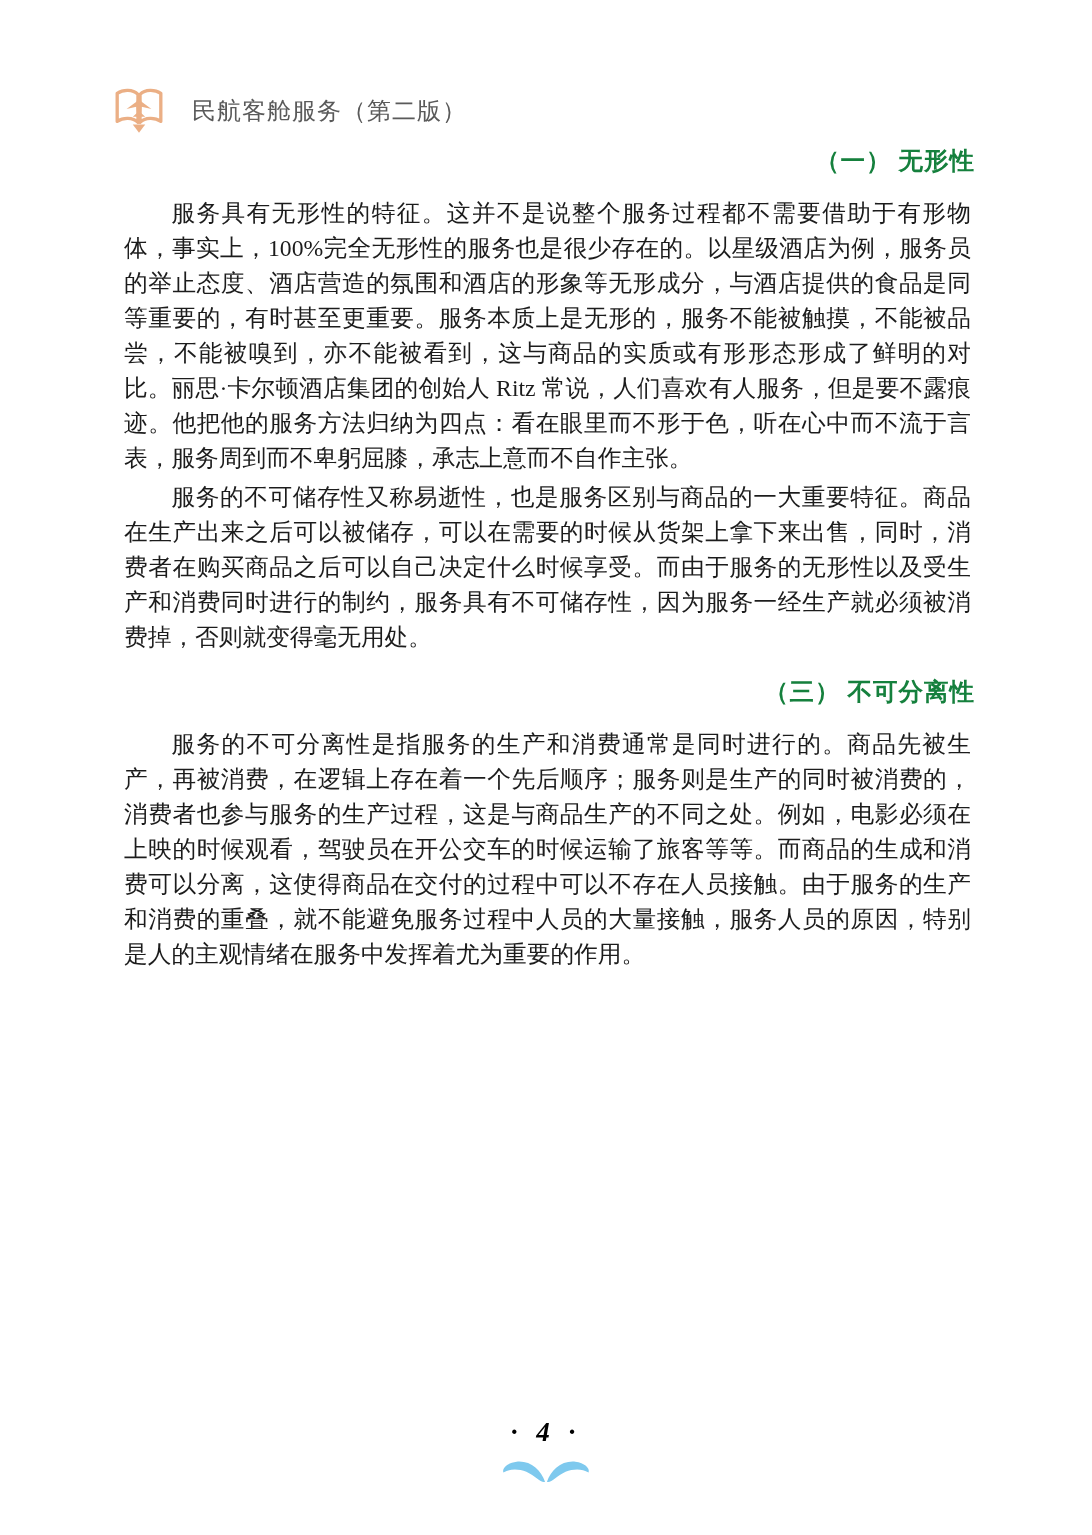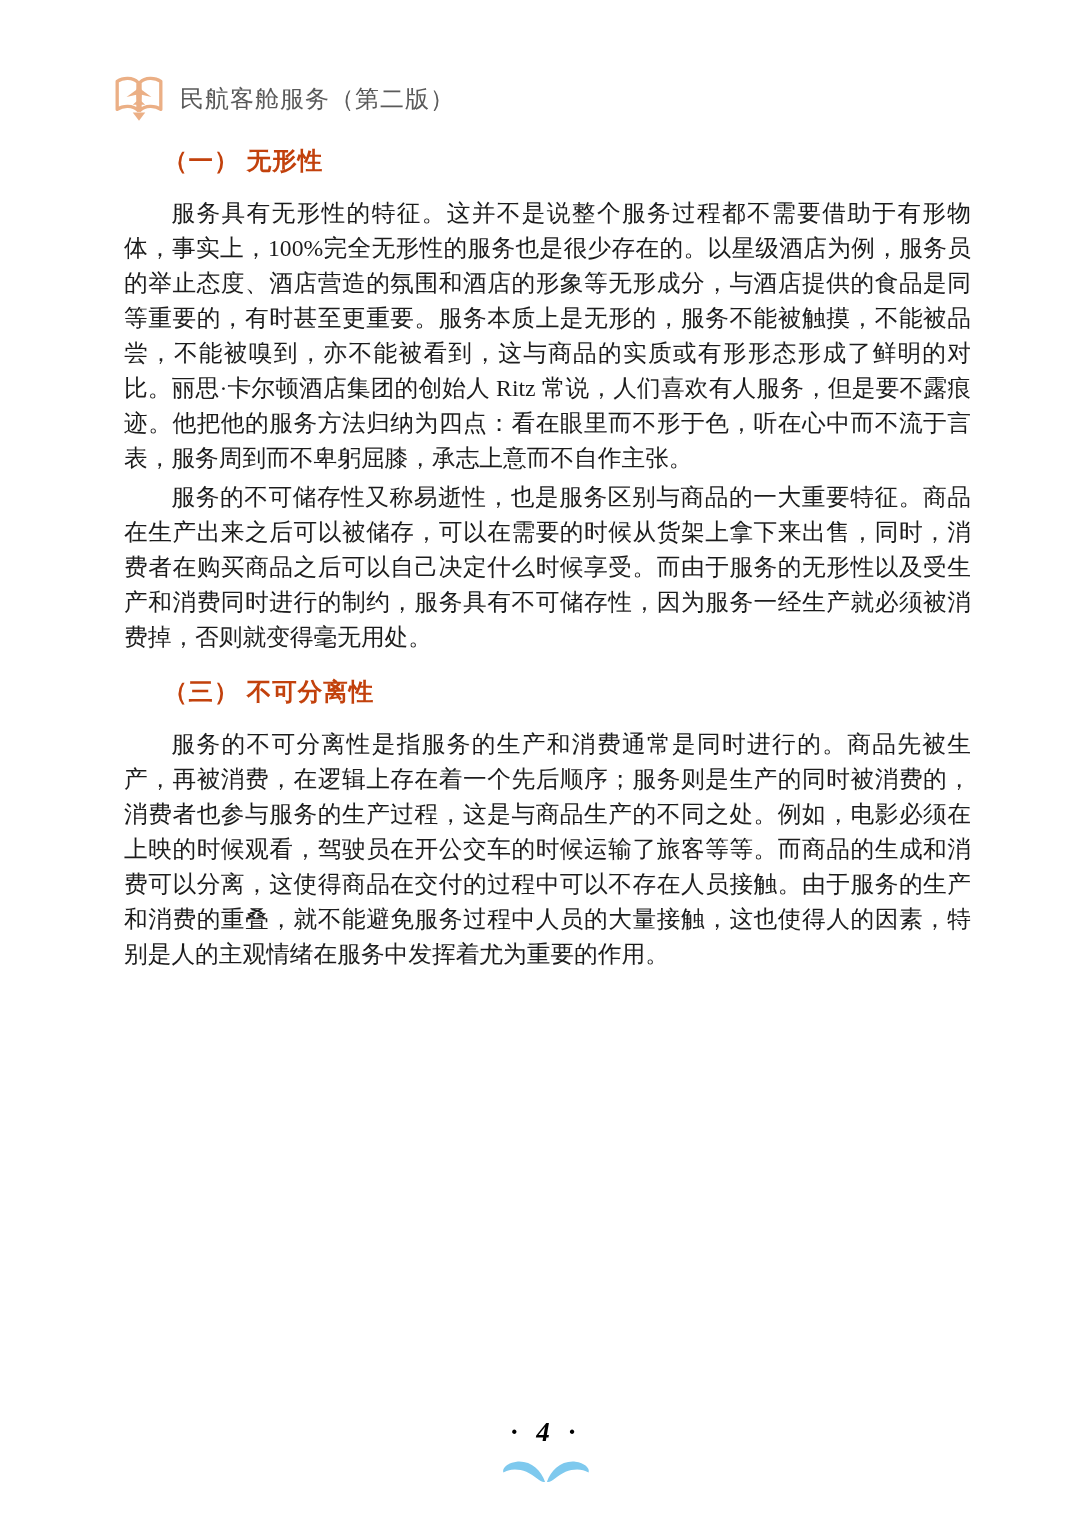--- a/index.html
+++ b/index.html
@@ -8,48 +8,49 @@
     width:1092px;
     height:1535px;
     background:#ffffff;
     overflow:hidden;
     font-family:"Liberation Serif","DejaVu Serif",serif;
     color:#1c1c1c;
   }
   
   .page-header{
     position:absolute;
-    top:72px;
+    top:84px;
     left:112px;
     display:flex;
     align-items:center;
-    gap:14px;
+    gap:26px;
   }
   .logo{width:54px;height:54px;display:block;}
   .header-title{
     font-family:"Liberation Sans","DejaVu Sans",sans-serif;
     font-size:24px;
     color:#5a5a5a;
     letter-spacing:1px;
   }
   
   .page-main{
     position:absolute;
     top:124px;
     left:120px;
     width:855px;
   }
   .section-heading{
     font-size:24.5px;
     font-weight:700;
-    color:#c2410c;
+    color:#15803d;
     line-height:30px;
     margin:22px 0 20px;
     text-indent:43px;
     letter-spacing:1px;
+    text-align:right;
   }
   .para{
     margin:4px;
     font-size:23.7px;
     line-height:35px;
     text-align:justify;
     text-justify:inter-ideograph;
     text-indent:2em;
     color:#1c1c1c;
   }
@@ -91,21 +92,21 @@
   </div>
 
   <div class="page-main">
 
     <h2 class="section-heading">（一） 无形性</h2>
     <p class="para">服务具有无形性的特征。这并不是说整个服务过程都不需要借助于有形物体，事实上，100%完全无形性的服务也是很少存在的。以星级酒店为例，服务员的举止态度、酒店营造的氛围和酒店的形象等无形成分，与酒店提供的食品是同等重要的，有时甚至更重要。服务本质上是无形的，服务不能被触摸，不能被品尝，不能被嗅到，亦不能被看到，这与商品的实质或有形形态形成了鲜明的对比。丽思·卡尔顿酒店集团的创始人 Ritz 常说，人们喜欢有人服务，但是要不露痕迹。他把他的服务方法归纳为四点：看在眼里而不形于色，听在心中而不流于言表，服务周到而不卑躬屈膝，承志上意而不自作主张。</p>
 
     <p class="para">服务的不可储存性又称易逝性，也是服务区别与商品的一大重要特征。商品在生产出来之后可以被储存，可以在需要的时候从货架上拿下来出售，同时，消费者在购买商品之后可以自己决定什么时候享受。而由于服务的无形性以及受生产和消费同时进行的制约，服务具有不可储存性，因为服务一经生产就必须被消费掉，否则就变得毫无用处。</p>
 
     <h2 class="section-heading">（三） 不可分离性</h2>
-    <p class="para">服务的不可分离性是指服务的生产和消费通常是同时进行的。商品先被生产，再被消费，在逻辑上存在着一个先后顺序；服务则是生产的同时被消费的，消费者也参与服务的生产过程，这是与商品生产的不同之处。例如，电影必须在上映的时候观看，驾驶员在开公交车的时候运输了旅客等等。而商品的生成和消费可以分离，这使得商品在交付的过程中可以不存在人员接触。由于服务的生产和消费的重叠，就不能避免服务过程中人员的大量接触，这也使得人的因素，特别是人的主观情绪在服务中发挥着尤为重要的作用。</p>
+    <p class="para">服务的不可分离性是指服务的生产和消费通常是同时进行的。商品先被生产，再被消费，在逻辑上存在着一个先后顺序；服务则是生产的同时被消费的，消费者也参与服务的生产过程，这是与商品生产的不同之处。例如，电影必须在上映的时候观看，驾驶员在开公交车的时候运输了旅客等等。而商品的生成和消费可以分离，这使得商品在交付的过程中可以不存在人员接触。由于服务的生产和消费的重叠，就不能避免服务过程中人员的大量接触，服务人员的原因，特别是人的主观情绪在服务中发挥着尤为重要的作用。</p>
 
 
   </div>
 
   <div class="page-number">· 4 ·</div>
 
   <svg class="footer-wings" viewBox="0 0 100 30" xmlns="http://www.w3.org/2000/svg">
     <path d="M51,27 C55,15 66,5 80,6.5 C89,7.5 95,13 93.5,17.5 C83,11.5 69,15 59.5,23.5 C56,26.5 52.5,28 51,27 Z" fill="#7ec9ee"></path>
     <path d="M51,27 C55,15 66,5 80,6.5 C89,7.5 95,13 93.5,17.5 C83,11.5 69,15 59.5,23.5 C56,26.5 52.5,28 51,27 Z" transform="scale(-1,1) translate(-100,0)" fill="#7ec9ee"></path>
   </svg>

